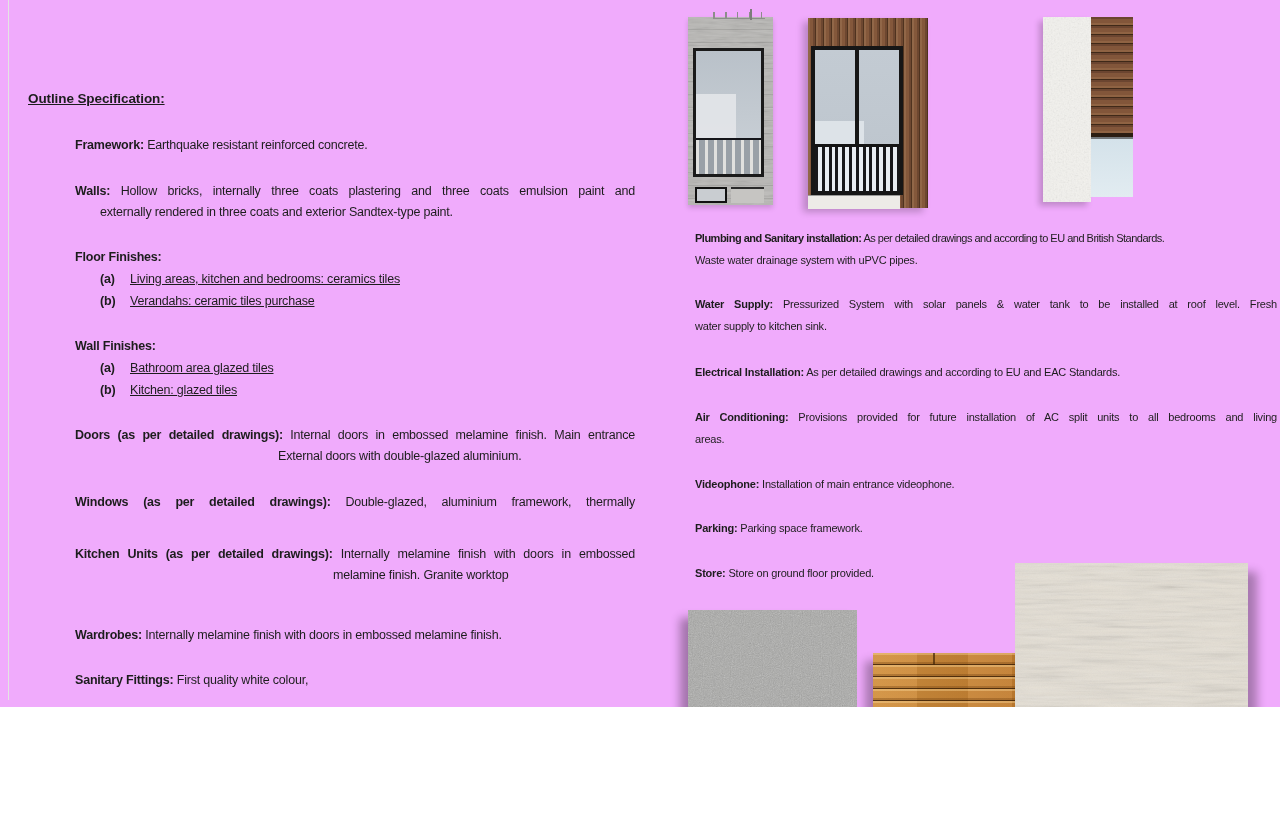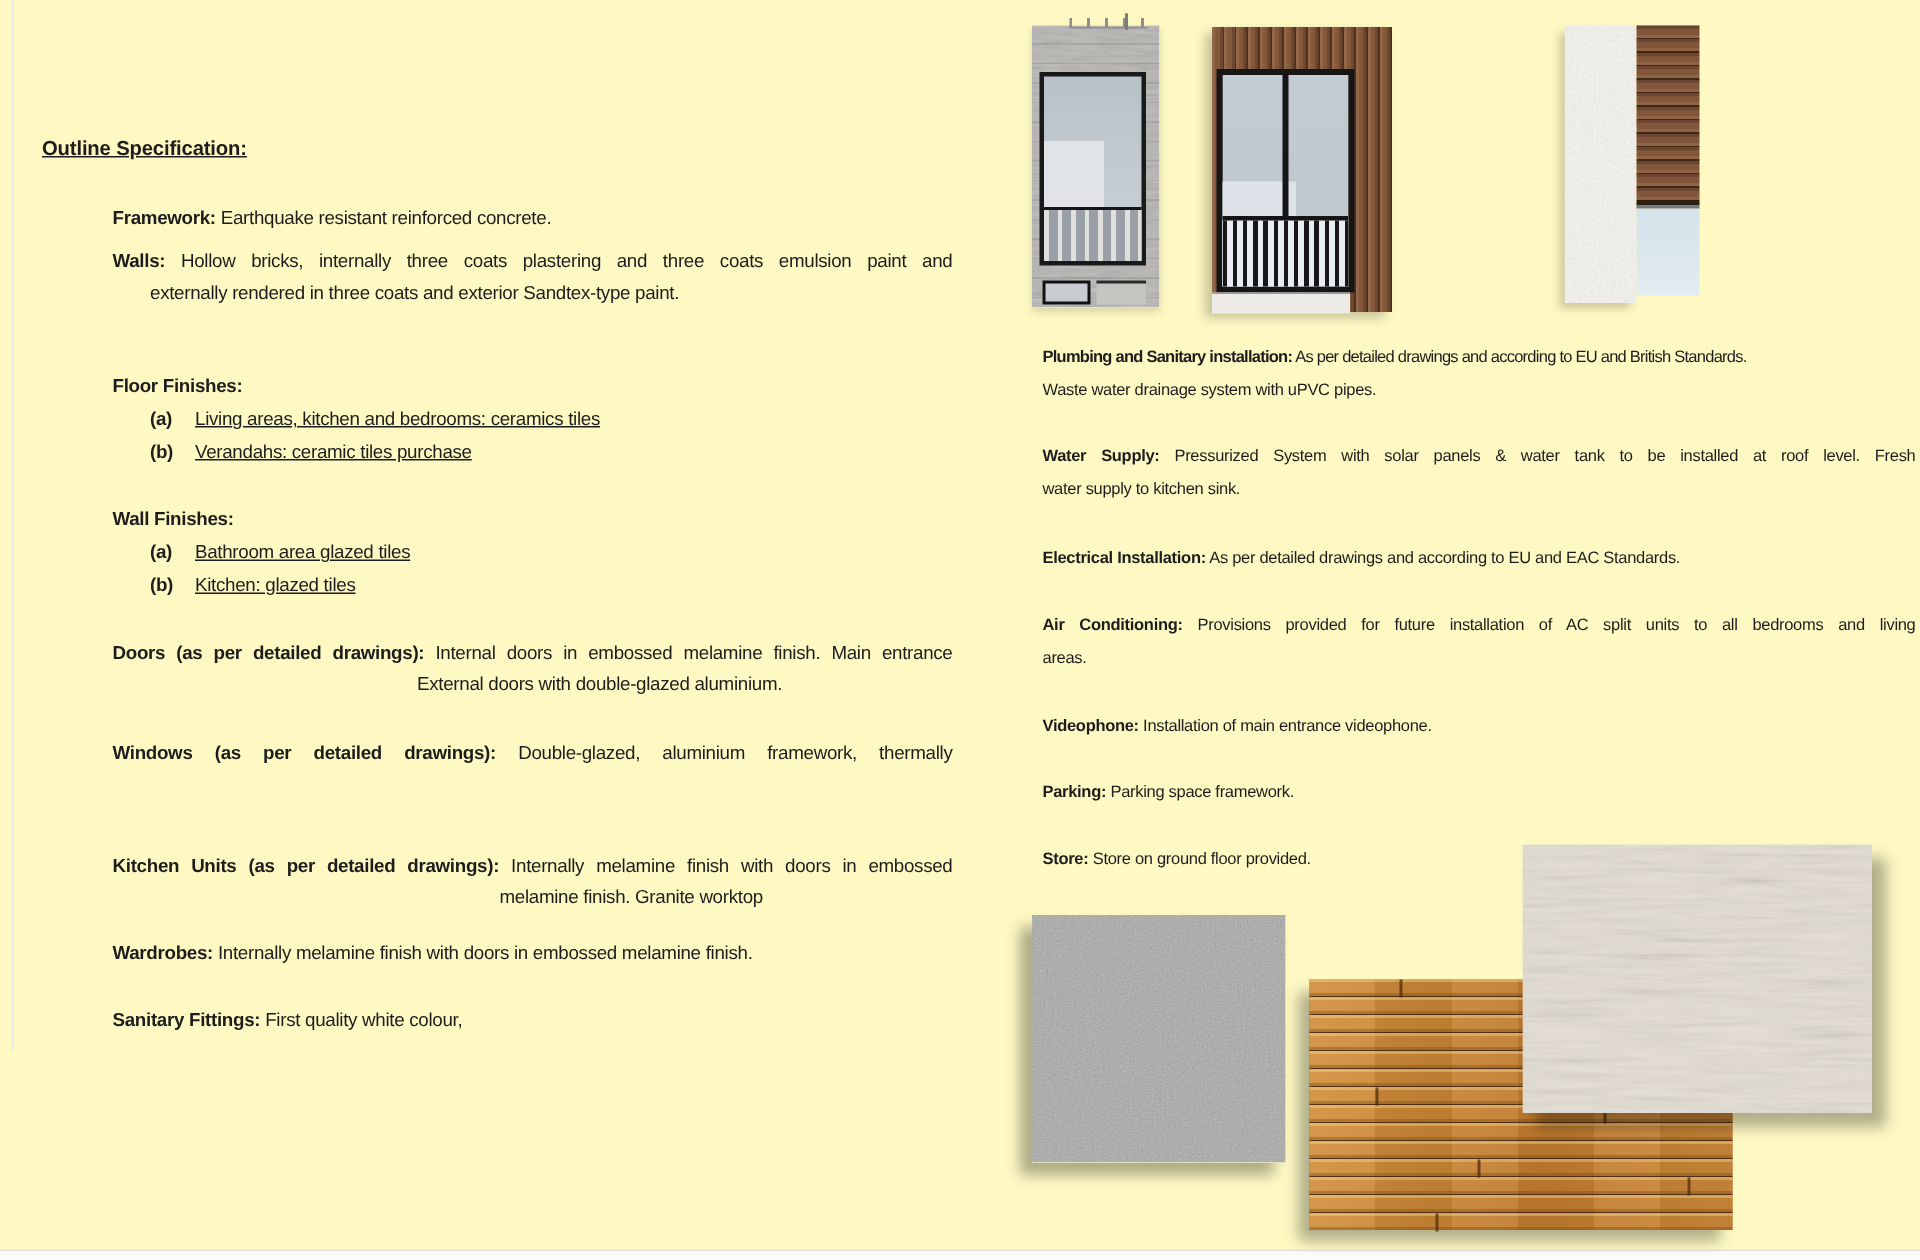--- a/index.html
+++ b/index.html
@@ -1,16 +1,16 @@
 <!DOCTYPE html>
 <html><head>
 <meta charset="utf-8">
 <style>
   html,body{margin:0;padding:0;background:#ffffff;}
-  .page{position:relative;width:1280px;height:840px;background:#fef9c3;overflow:hidden;
+  .page{position:relative;width:1280px;height:707px;background:#f0abfc;overflow:hidden;
         font-family:"Liberation Sans",sans-serif;color:#1d1d1d;}
   
   .edge-left{position:absolute;left:8px;top:0;width:1px;height:700px;background:#e4e4e2;}
   .edge-bottom{position:absolute;left:0;top:833px;width:1280px;height:7px;background:#fbfbfa;border-top:1px solid #e2e2e0;}
   
   .heading{position:absolute;left:28px;top:91px;margin:0;font-size:13.5px;font-weight:700;
            text-decoration:underline;letter-spacing:-0.1px;}
   .blk{position:absolute;left:75px;width:560px;margin:0;font-size:12.5px;line-height:21px;letter-spacing:-0.2px;}
   .rblk{position:absolute;left:695px;width:582px;margin:0;font-size:11px;line-height:22px;letter-spacing:-0.2px;}
   b{font-weight:700;}
@@ -76,21 +76,21 @@
   <div class="edge-left"></div>
   <div class="edge-bottom"></div>
 
   <h1 class="heading">Outline Specification:</h1>
 
   <p class="blk one" style="top:135px">
     <b>Framework:</b>
     <span>Earthquake resistant reinforced concrete.</span>
   </p>
 
-  <div class="blk" style="top:164px">
+  <div class="blk" style="top:181px">
     <div class="line stretch">
       <b>Walls:</b>
       <span>Hollow bricks, internally three coats plastering and three coats emulsion paint and</span>
     </div>
     <div class="line indent25">externally rendered in three coats and exterior Sandtex-type paint.</div>
   </div>
 
   <div class="blk" style="top:247px">
     <div class="line"><b>Floor Finishes:</b></div>
     <div class="li">
@@ -119,21 +119,21 @@
     <div class="line" style="padding-left:203px">External doors with double-glazed aluminium.</div>
   </div>
 
   <div class="blk" style="top:492px">
     <div class="line stretch">
       <b>Windows (as per detailed drawings):</b>
       <span>Double-glazed, aluminium framework, thermally</span>
     </div>
   </div>
 
-  <div class="blk" style="top:567px">
+  <div class="blk" style="top:544px">
     <div class="line stretch">
       <b>Kitchen Units (as per detailed drawings):</b>
       <span>Internally melamine finish with doors in embossed</span>
     </div>
     <div class="line" style="padding-left:258px">melamine finish. Granite worktop</div>
   </div>
 
   <p class="blk one" style="top:625px">
     <b>Wardrobes:</b>
     <span>Internally melamine finish with doors in embossed melamine finish.</span>

